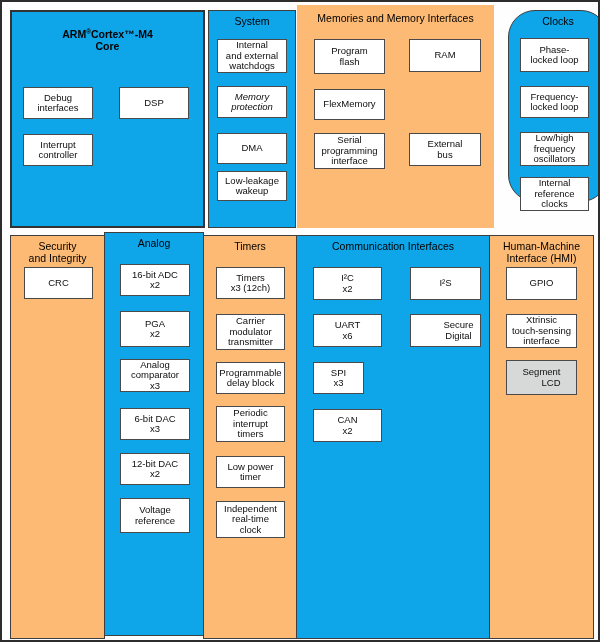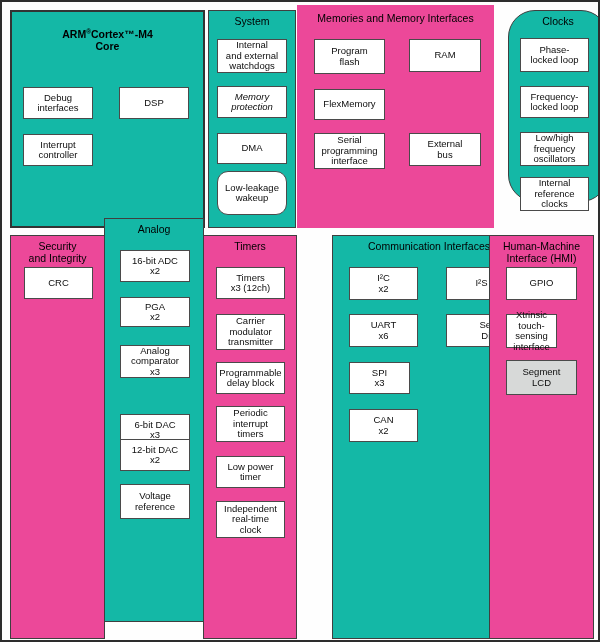--- a/index.html
+++ b/index.html
@@ -10,25 +10,25 @@
     width:600px; height:642px;
     box-sizing:border-box;
     background:#fefefe;
     border:2px solid #2d2d2d;
     overflow:hidden;
   }
 
   .panel {
     position:absolute;
     box-sizing:border-box;
-    background:#14b8a6;
+    background:#0ea5e9;
   }
   .panel.bordered { border:1.5px solid #3f3f3f; }
   .panel.thick    { border:2.5px solid #333333; }
-  .panel.gray     { background:#ec4899; }
+  .panel.gray     { background:#fdba74; }
 
   .panel-title {
     position:absolute;
     left:0; right:0;
     text-align:center;
     font-size:10.5px;
     line-height:12px;
     white-space:pre-line;
     color:#000;
   }
@@ -69,21 +69,21 @@
   </section>
 
   <section class="panel bordered" style="left:206px; top:8px; width:88px; height:218px;">
     <div class="panel-title" style="top:4px;">System</div>
     <div class="box" style="left:8px; top:28px; width:70px; height:34px;">Internal
 and external
 watchdogs</div>
     <div class="box" style="left:8px; top:75px; width:70px; height:32px;font-style:italic;">Memory
 protection</div>
     <div class="box" style="left:8px; top:122px; width:70px; height:31px;">DMA</div>
-    <div class="box" style="left:8px; top:160px; width:70px; height:44px;border-radius:11px;">Low-leakage
+    <div class="box" style="left:8px; top:160px; width:70px; height:30px;">Low-leakage
 wakeup</div>
   </section>
 
   <section class="panel gray" style="left:295px; top:3px; width:197px; height:223px;">
     <div class="panel-title" style="top:7px;">Memories and Memory Interfaces</div>
     <div class="box" style="left:17px; top:34px; width:71px; height:35px;">Program
 flash</div>
     <div class="box" style="left:112px; top:34px; width:72px; height:33px;">RAM</div>
     <div class="box" style="left:17px; top:84px; width:71px; height:31px;">FlexMemory</div>
     <div class="box" style="left:17px; top:128px; width:71px; height:36px;">Serial
@@ -106,30 +106,30 @@
 reference
 clocks</div>
   </section>
 
   <section class="panel bordered gray" style="left:8px; top:233px; width:95px; height:404px;">
     <div class="panel-title" style="top:4px;">Security
 and Integrity</div>
     <div class="box" style="left:13px; top:31px; width:69px; height:32px;">CRC</div>
   </section>
 
-  <section class="panel bordered" style="left:102px; top:216px; width:100px; height:404px;">
+  <section class="panel bordered" style="left:102px; top:230px; width:100px; height:404px;">
     <div class="panel-title" style="top:4px;">Analog</div>
     <div class="box" style="left:15px; top:31px; width:70px; height:32px;">16-bit ADC
 x2</div>
-    <div class="box" style="left:15px; top:78px; width:70px; height:30px;">PGA
+    <div class="box" style="left:15px; top:78px; width:70px; height:36px;">PGA
 x2</div>
     <div class="box" style="left:15px; top:126px; width:70px; height:33px;">Analog
 comparator
 x3</div>
-    <div class="box" style="left:15px; top:175px; width:70px; height:32px;margin-top:20px;">6-bit DAC
+    <div class="box" style="left:15px; top:175px; width:70px; height:32px;">6-bit DAC
 x3</div>
     <div class="box" style="left:15px; top:220px; width:70px; height:32px;">12-bit DAC
 x2</div>
     <div class="box" style="left:15px; top:265px; width:70px; height:35px;">Voltage
 reference</div>
   </section>
 
   <section class="panel bordered gray" style="left:201px; top:233px; width:94px; height:404px;">
     <div class="panel-title" style="top:4px;">Timers</div>
     <div class="box" style="left:12px; top:31px; width:69px; height:32px;">Timers
@@ -142,39 +142,39 @@
     <div class="box" style="left:12px; top:170px; width:69px; height:36px;">Periodic
 interrupt
 timers</div>
     <div class="box" style="left:12px; top:220px; width:69px; height:32px;">Low power
 timer</div>
     <div class="box" style="left:12px; top:265px; width:69px; height:37px;">Independent
 real-time
 clock</div>
   </section>
 
-  <section class="panel bordered" style="left:294px; top:233px; width:194px; height:404px;margin-left:36px;">
+  <section class="panel bordered" style="left:294px; top:233px; width:194px; height:404px;">
     <div class="panel-title" style="top:4px;">Communication Interfaces</div>
     <div class="box" style="left:16px; top:31px; width:69px; height:33px;">I²C
 x2</div>
     <div class="box" style="left:16px; top:78px; width:69px; height:33px;">UART
 x6</div>
-    <div class="box" style="left:16px; top:126px; width:61px; height:32px;">SPI
+    <div class="box" style="left:16px; top:126px; width:51px; height:32px;">SPI
 x3</div>
     <div class="box" style="left:16px; top:173px; width:69px; height:33px;">CAN
 x2</div>
     <div class="box" style="left:113px; top:31px; width:71px; height:33px;">I²S</div>
     <div class="box" style="left:113px; top:78px; width:71px; height:33px;padding-left:26px;">Secure
 Digital</div>
   </section>
 
   <section class="panel bordered gray" style="left:487px; top:233px; width:105px; height:404px;">
     <div class="panel-title" style="top:4px;">Human-Machine
 Interface (HMI)</div>
     <div class="box" style="left:16px; top:31px; width:71px; height:33px;">GPIO</div>
-    <div class="box" style="left:16px; top:78px; width:51px; height:34px;">Xtrinsic
+    <div class="box" style="left:16px; top:78px; width:71px; height:34px;">Xtrinsic
 touch-sensing
 interface</div>
-    <div class="box shaded" style="left:16px; top:124px; width:71px; height:35px;">Segment
+    <div class="box shaded" style="left:16px; top:124px; width:71px; height:35px;text-align:right;">Segment
 LCD</div>
   </section>
 
 </div>
 
 </body></html>

